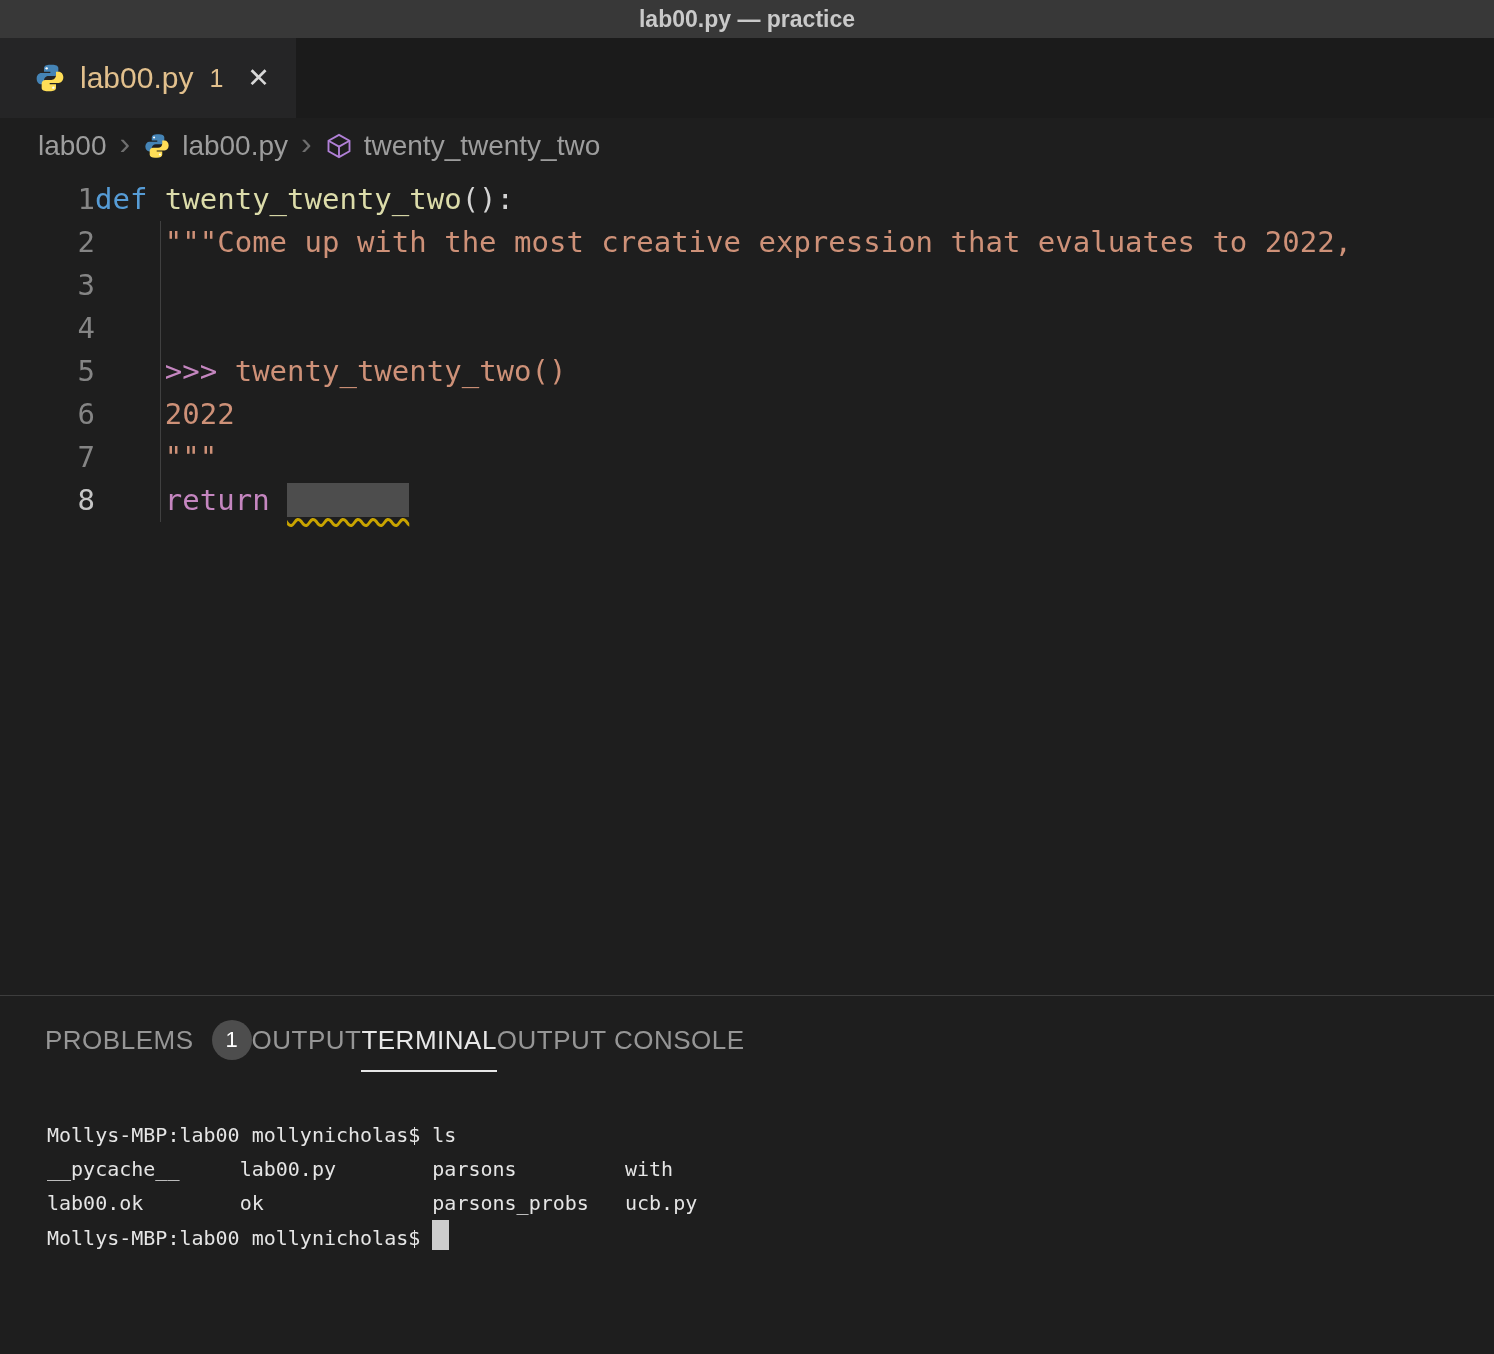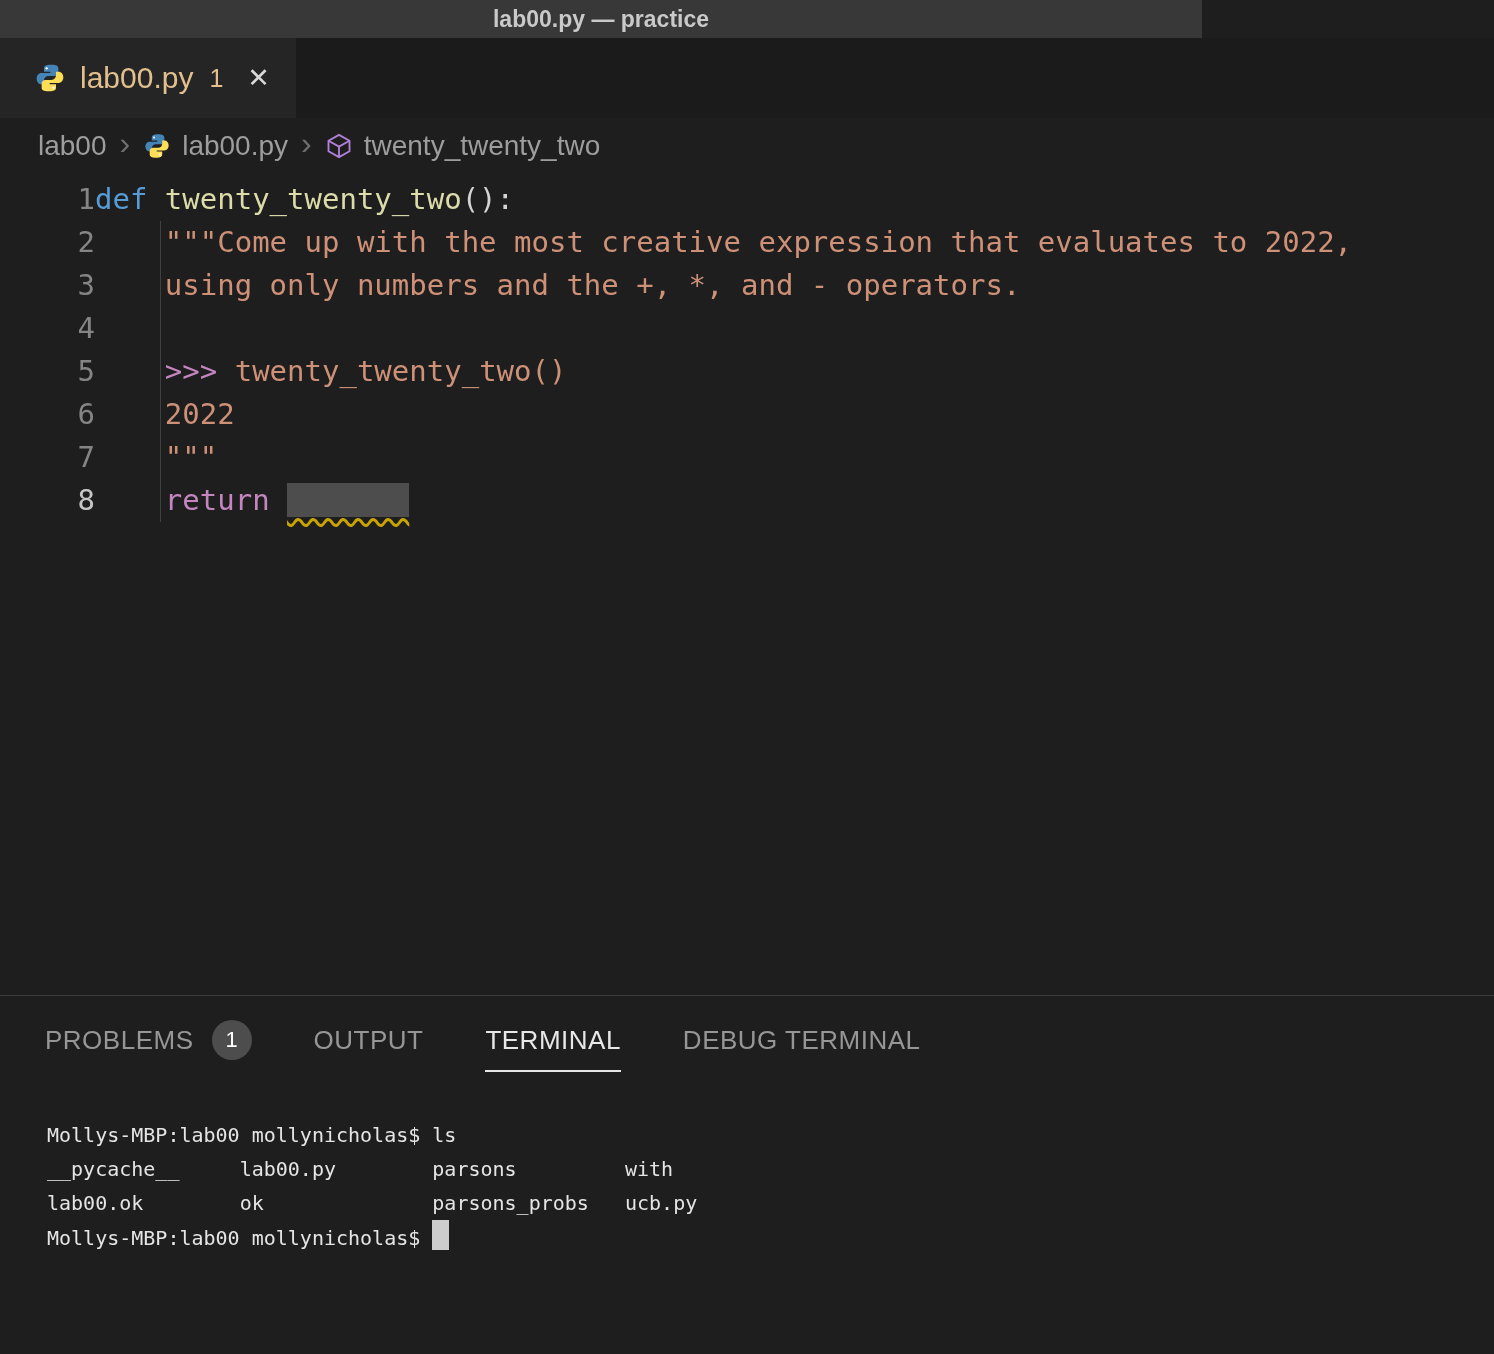--- a/index.html
+++ b/index.html
@@ -3,21 +3,21 @@
 <meta charset="utf-8">
 <style>
   * { margin:0; padding:0; box-sizing:border-box; }
   html,body { width:1494px; height:1354px; overflow:hidden; }
   body { background:#1e1e1e; font-family:"Liberation Sans","DejaVu Sans",sans-serif; }
 
   .window { position:absolute; inset:0; }
 
   
   .titlebar {
-    position:absolute; top:0; left:0; width:1202px; height:38px;
+    position:absolute; top:0; left:0; width:1494px; height:38px;
     background:#383838; display:flex; align-items:center; justify-content:center;
   }
   .titlebar span { color:#c9c9c9; font-size:23px; font-weight:600; }
 
   
   .tabstrip {
     position:absolute; top:38px; left:0; width:1494px; height:80px;
     background:#1b1b1b; display:flex;
   }
   .tab {
@@ -65,21 +65,21 @@
   .indent-guide {
     position:absolute; left:160px; top:47px; width:1px; height:301px; background:#404040;
   }
 
   
   .panel {
     position:absolute; top:995px; left:0; width:1494px; height:359px;
     background:#1e1e1e; border-top:1px solid #3d3d3d;
   }
   .panel-tabs {
-    display:flex; align-items:center; gap:62px; padding:24px 0 0 45px;
+    display:flex; align-items:center; padding:24px 0 0 45px;
   }
   .panel-tab {
     display:flex; align-items:center; gap:18px;
     color:#969696; font-size:26px; letter-spacing:0.5px;
     padding-bottom:14px; border-bottom:2px solid transparent; cursor:pointer;
   }
   .panel-tab.active { color:#e7e7e7; border-bottom-color:#e7e7e7; }
   .badge {
     width:40px; height:40px; border-radius:50%; background:#4d4d4d;
     color:#ffffff; font-size:22px; display:flex; align-items:center; justify-content:center;
@@ -153,21 +153,20 @@
       <span class="lc"><span class="kw">def </span><span class="fn">twenty_twenty_two</span><span class="pn">():</span></span>
     </div>
 
     <div class="code-line">
       <span class="ln">2</span>
       <span class="lc"><span class="str">    """Come up with the most creative expression that evaluates to 2022,</span></span>
     </div>
 
     <div class="code-line">
       <span class="ln">3</span>
-      <span class="lc"><span class="str">    using only numbers and the +, *, and - operators.</span></span>
     </div>
 
     <div class="code-line">
       <span class="ln">4</span>
       <span class="lc"><span class="str"></span></span>
     </div>
 
     <div class="code-line">
       <span class="ln">5</span>
       <span class="lc"><span class="plain">    </span><span class="ctl">&gt;&gt;&gt;</span><span class="str"> twenty_twenty_two()</span></span>
@@ -195,21 +194,21 @@
         <span>PROBLEMS</span>
         <span class="badge">1</span>
       </div>
       <div class="panel-tab">
         <span>OUTPUT</span>
       </div>
       <div class="panel-tab active">
         <span>TERMINAL</span>
       </div>
       <div class="panel-tab">
-        <span>DEBUG TERMINAL</span>
+        <span>OUTPUT CONSOLE</span>
       </div>
     </div>
 
     <div class="terminal">
       <div class="tline">Mollys-MBP:lab00 mollynicholas$ ls</div>
       <div class="tline">__pycache__     lab00.py        parsons         with</div>
       <div class="tline">lab00.ok        ok              parsons_probs   ucb.py</div>
       <div class="tline"><span>Mollys-MBP:lab00 mollynicholas$ </span><span class="cursor"></span></div>
     </div>
   </div>

